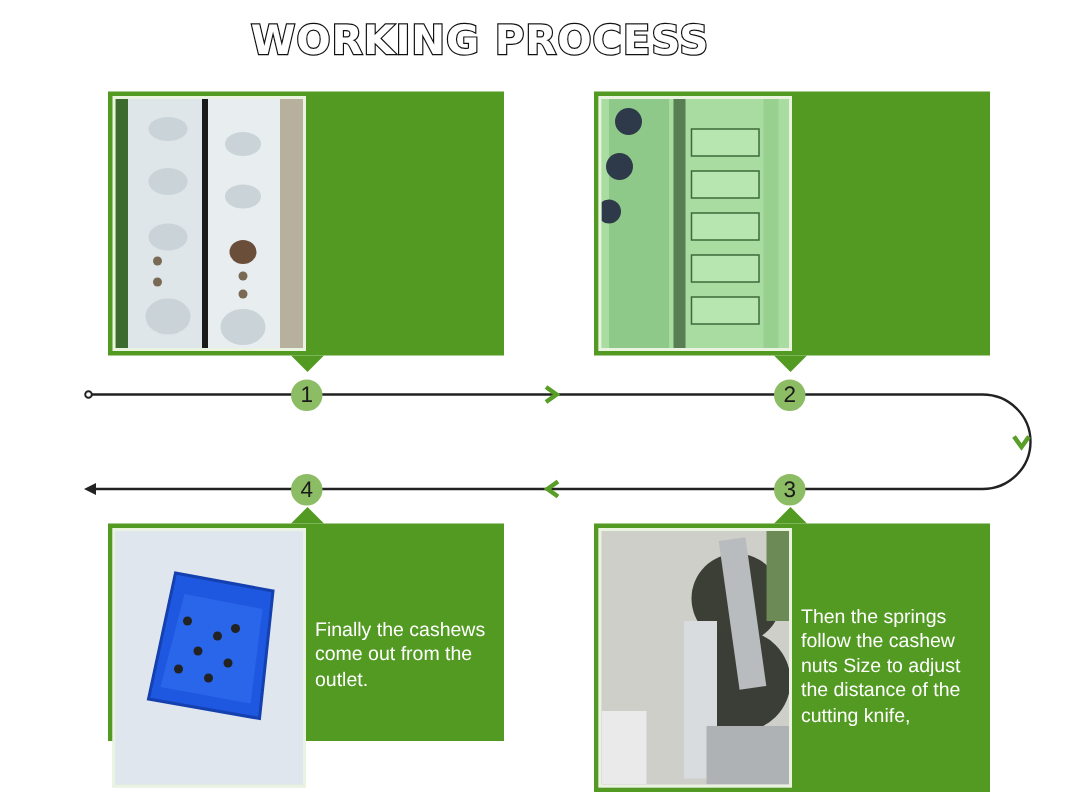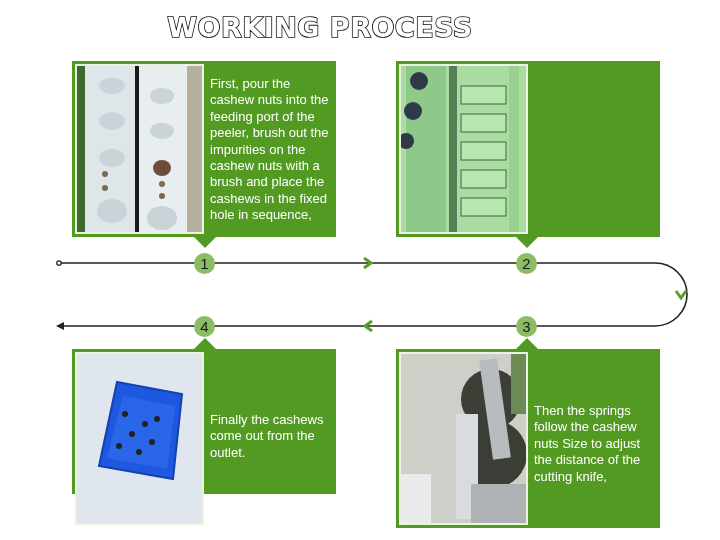--- a/index.html
+++ b/index.html
@@ -39,21 +39,20 @@
       <ellipse cx="85" cy="30" rx="12" ry="8" fill="#c9d3d8"></ellipse>
       <ellipse cx="85" cy="65" rx="12" ry="8" fill="#c9d3d8"></ellipse>
       <ellipse cx="85" cy="102" rx="9" ry="8" fill="#6b4e3a"></ellipse>
       <ellipse cx="85" cy="152" rx="15" ry="12" fill="#c9d3d8"></ellipse>
       <circle cx="28" cy="108" r="3" fill="#7a6a55"></circle>
       <circle cx="28" cy="122" r="3" fill="#7a6a55"></circle>
       <circle cx="85" cy="118" r="3" fill="#7a6a55"></circle>
       <circle cx="85" cy="130" r="3" fill="#7a6a55"></circle>
     </svg>
   </div>
-  <div class="text" style="top:15px;">First, pour the cashew nuts into the feeding port of the peeler, brush out the impurities on the cashew nuts with a brush and place the cashews in the fixed hole in sequence,</div>
 </div>
 <div class="pointer down" style="left:194px; top:237px;"></div>
 <div class="step" style="left:194px; top:253px;">1</div>
 
 <div class="panel" style="left:396px; top:61px; height:176px;">
   <div class="photo" style="height:170px; background:#9fd69a;">
     <svg width="125" height="166">
       <rect x="0" y="0" width="125" height="166" fill="#a8dca0"></rect>
       <rect x="5" y="0" width="40" height="166" fill="#8fc98a"></rect>
       <circle cx="18" cy="15" r="9" fill="#2e3a4a"></circle>

